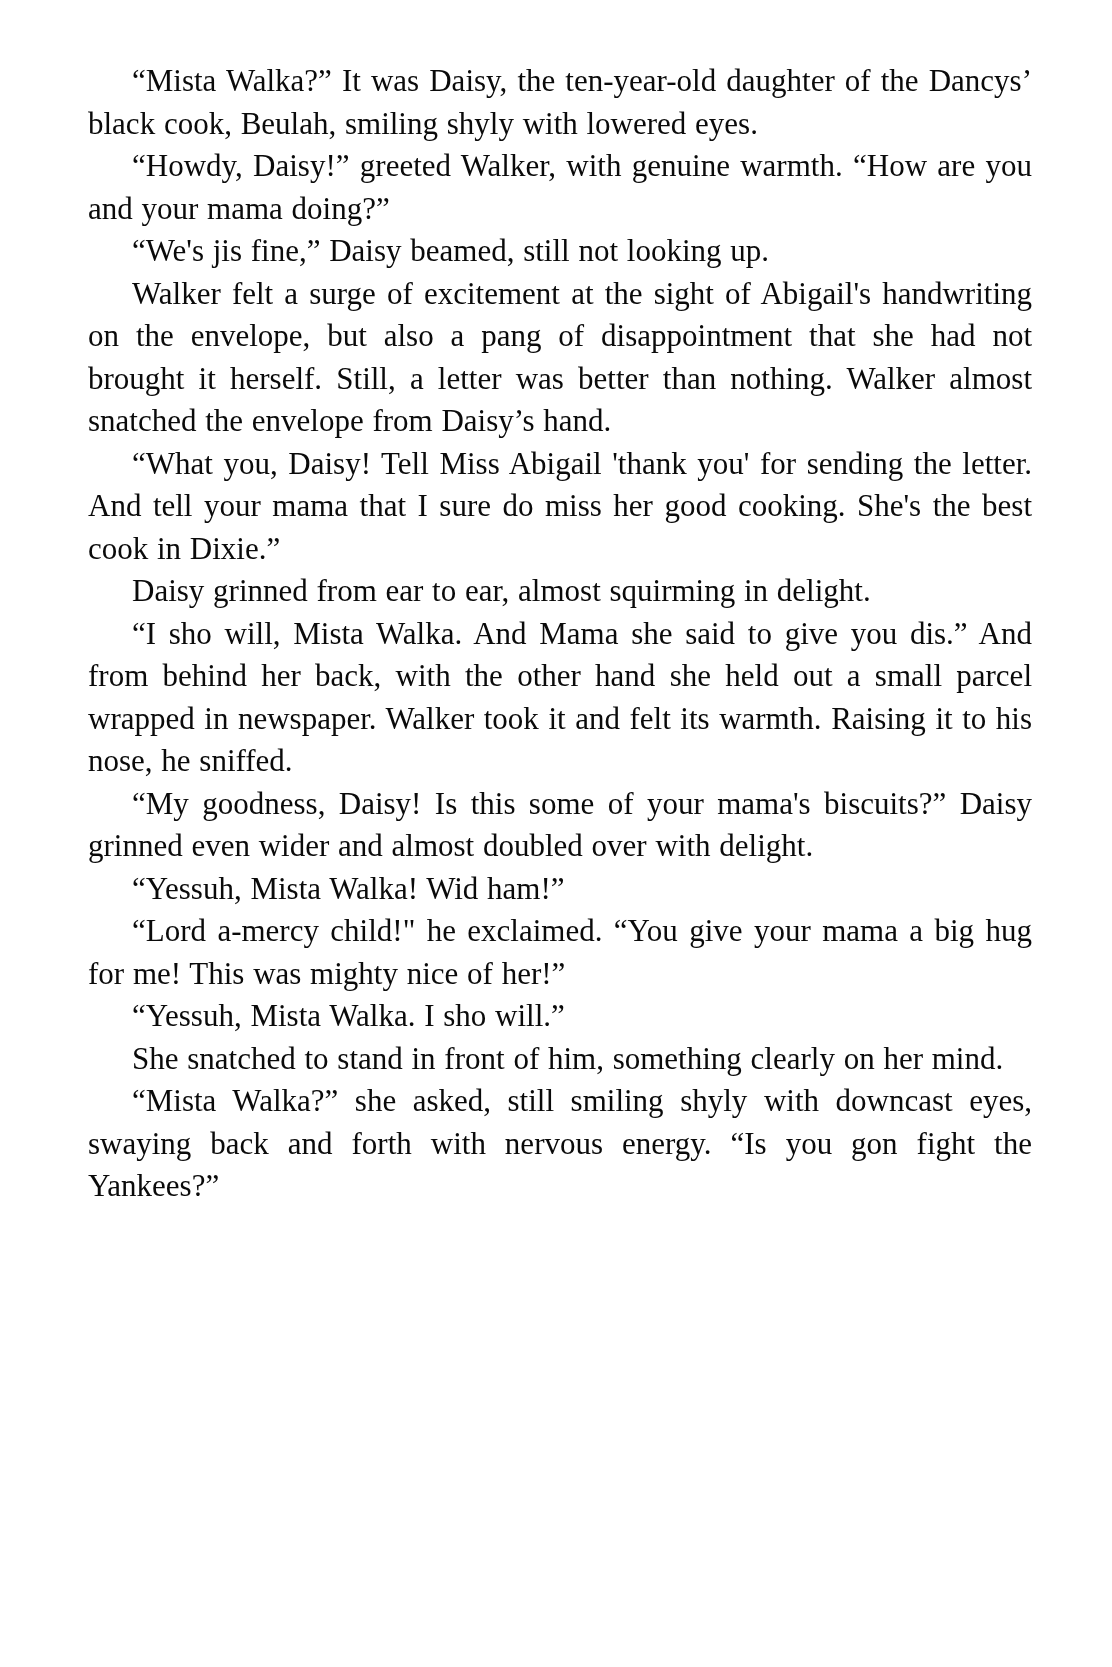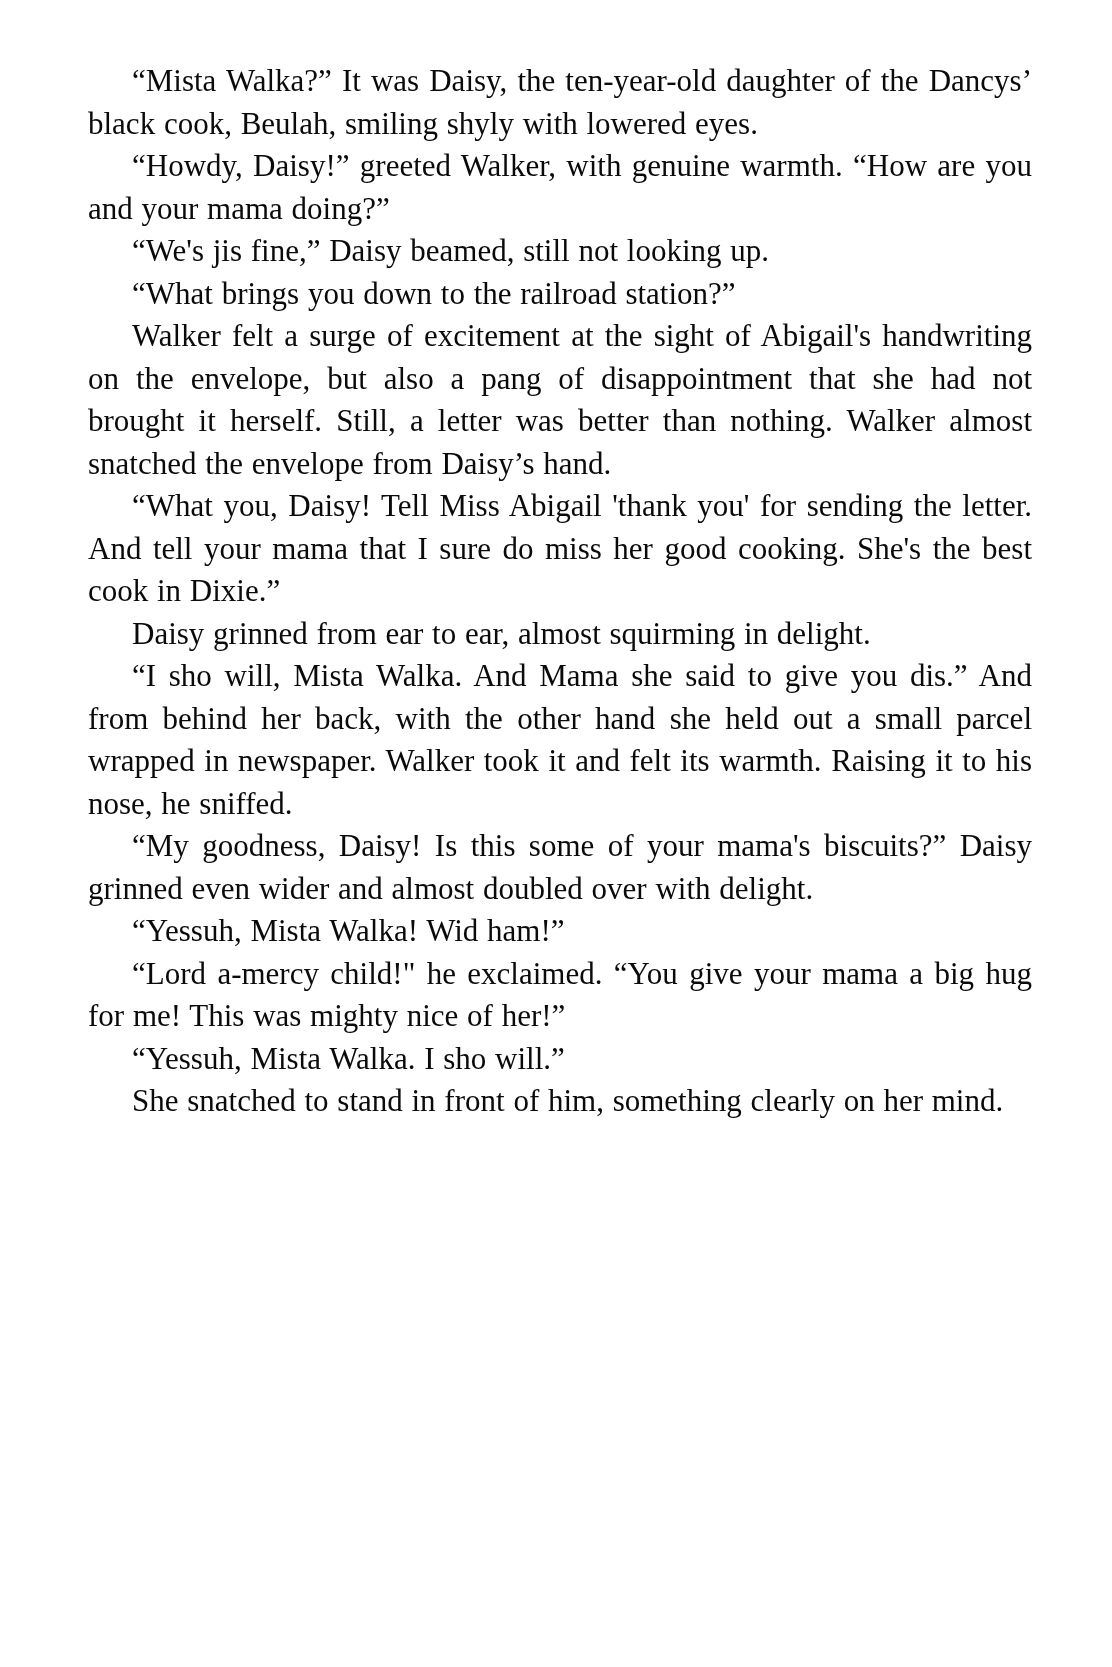--- a/index.html
+++ b/index.html
@@ -31,23 +31,23 @@
     word-spacing: 1px;
   }
 </style>
 </head>
 <body>
 
 <main class="page">
   <p>“Mista Walka?” It was Daisy, the ten-year-old daughter of the Dancys’ black cook, Beulah, smiling shyly with lowered eyes.</p>
   <p>“Howdy, Daisy!” greeted Walker, with genuine warmth. “How are you and your mama doing?”</p>
   <p>“We's jis fine,” Daisy beamed, still not looking up.</p>
-  <p>“What brings you down to the railroad station?”</p>
   <p>Walker felt a surge of excitement at the sight of Abigail's handwriting on the envelope, but also a pang of disappointment that she had not brought it herself. Still, a letter was better than nothing. Walker almost snatched the envelope from Daisy’s hand.</p>
   <p>“What you, Daisy! Tell Miss Abigail 'thank you' for sending the letter. And tell your mama that I sure do miss her good cooking. She's the best cook in Dixie.”</p>
   <p>Daisy grinned from ear to ear, almost squirming in delight.</p>
   <p>“I sho will, Mista Walka. And Mama she said to give you dis.” And from behind her back, with the other hand she held out a small parcel wrapped in newspaper. Walker took it and felt its warmth. Raising it to his nose, he sniffed.</p>
   <p>“My goodness, Daisy! Is this some of your mama's biscuits?” Daisy grinned even wider and almost doubled over with delight.</p>
   <p>“Yessuh, Mista Walka! Wid ham!”</p>
   <p>“Lord a-mercy child!" he exclaimed. “You give your mama a big hug for me! This was mighty nice of her!”</p>
   <p>“Yessuh, Mista Walka. I sho will.”</p>
   <p>She snatched to stand in front of him, something clearly on her mind.</p>
+  <p>“Mista Walka?” she asked, still smiling shyly with downcast eyes, swaying back and forth with nervous energy. “Is you gon fight the Yankees?”</p>
 </main>
 
 </body></html>

